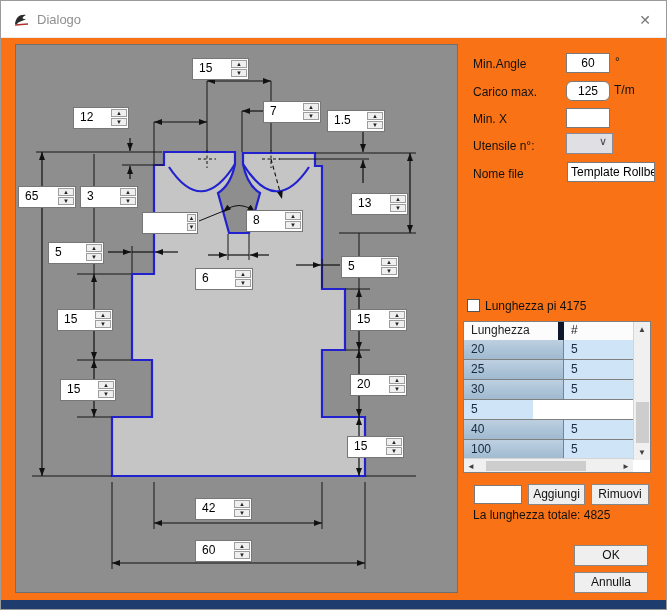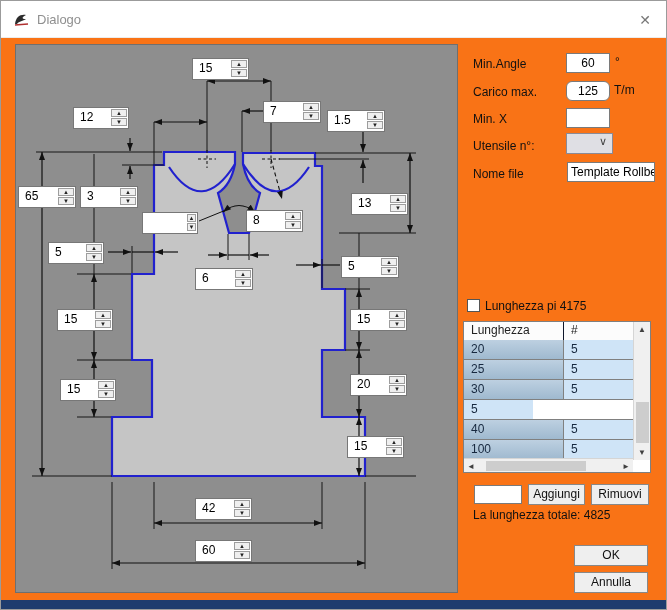--- a/index.html
+++ b/index.html
@@ -17,21 +17,21 @@
   .sb+.sb{margin-top:1px;}
   .lbl{position:absolute;font-size:12px;color:#111;}
   .ibox{position:absolute;background:#fff;border:1px solid #7a7a7a;font-size:12px;box-sizing:border-box;color:#000;overflow:hidden;white-space:nowrap;}
   .ibox.center{text-align:center;}
   #dropdown{position:absolute;left:565px;top:132px;width:47px;height:21px;background:#dfdfe4;border:1px solid #8a8a96;box-sizing:border-box;}
   #dropdown .chev{position:absolute;right:5px;top:1px;font-size:11px;color:#444;}
   #checkbox{position:absolute;left:466px;top:298px;width:13px;height:13px;background:#fff;border:1px solid #555;box-sizing:border-box;}
   #table{position:absolute;left:462px;top:320px;width:188px;height:152px;background:#fff;border:1px solid #7f7f7f;box-sizing:border-box;}
   #thead{display:flex;height:18px;background:#fcfcfc;border-bottom:1px solid #a8a8a8;}
   #thead .hc{font-size:12px;color:#222;padding-left:7px;line-height:17px;box-sizing:border-box;}
-  #thead .hc1{width:100px;border-right:1px solid #0f172a;}
+  #thead .hc1{width:100px;border-right:6px solid #0f172a;}
   #thead .hc2{width:69px;}
   #tbody{position:absolute;left:0;top:18px;width:169px;height:120px;overflow:hidden;}
   .trow{display:flex;height:20px;box-sizing:border-box;border-bottom:1px solid #808080;}
   .tc{font-size:12px;color:#17283f;line-height:19px;padding-left:7px;box-sizing:border-box;}
   .tc1{width:100px;background:linear-gradient(#bdd0e1,#9fb9cf);border-right:1px solid #808080;}
   .tc2{width:69px;background:#cfe4f7;}
   #vscroll{position:absolute;right:0;top:0;width:17px;height:138px;background:#f0f0f0;border-left:1px solid #d5d5d5;box-sizing:border-box;}
   #hscroll{position:absolute;left:0;bottom:0;width:169px;height:14px;background:#f0f0f0;border-top:1px solid #d5d5d5;box-sizing:border-box;}
   .sarrow{position:absolute;font-size:8px;color:#404040;text-align:center;}
   #vthumb{position:absolute;left:2px;width:13px;top:80px;height:41px;background:#cdcdcd;}

